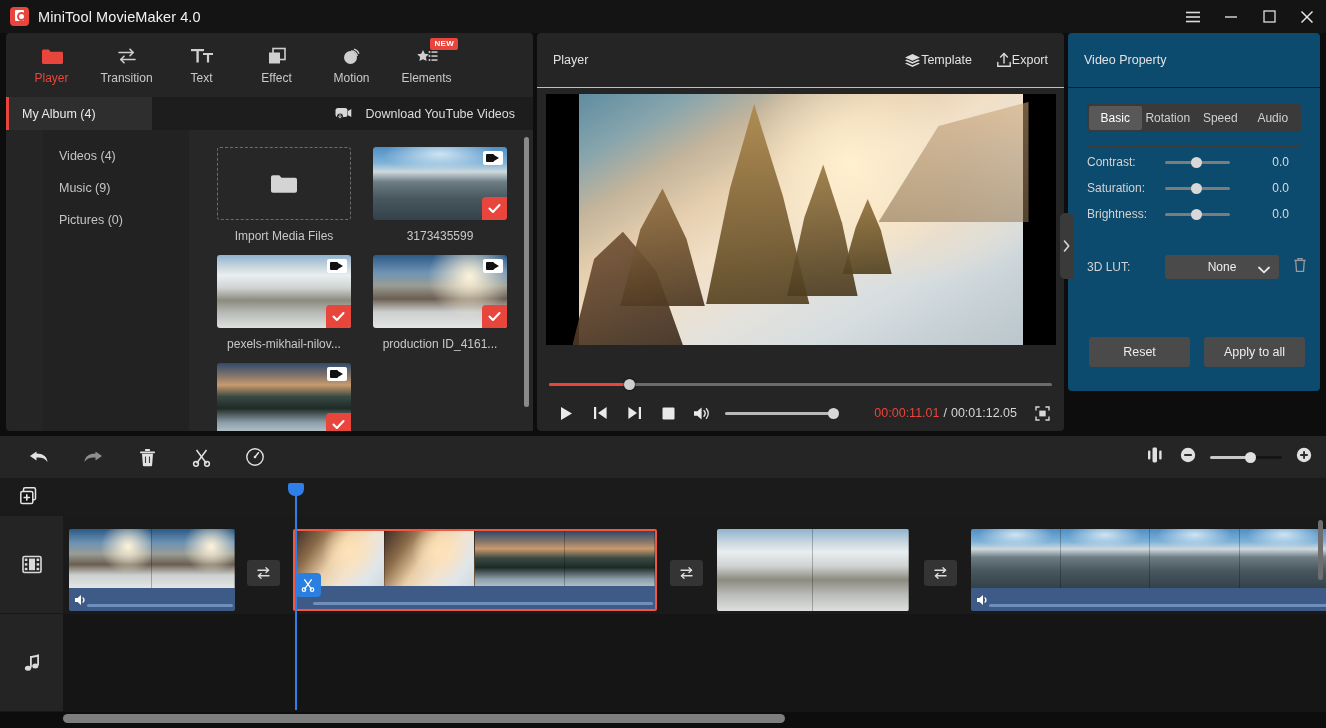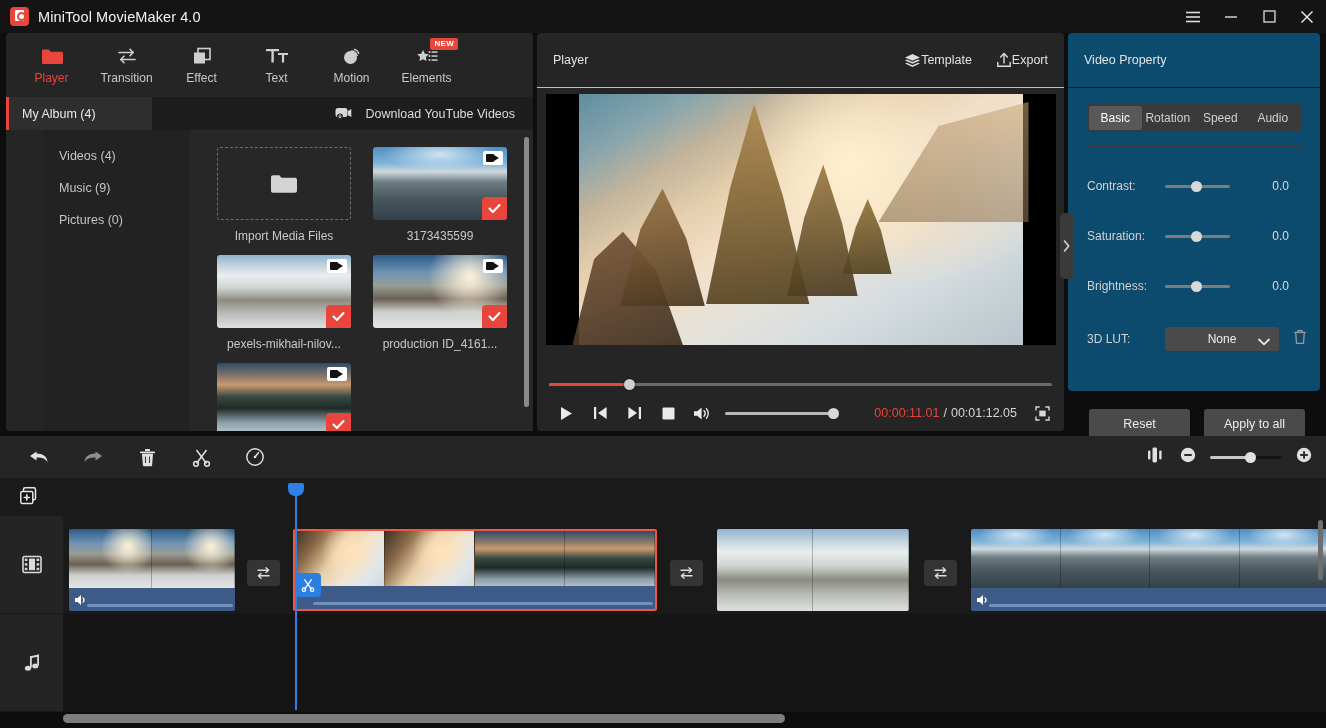--- a/index.html
+++ b/index.html
@@ -220,21 +220,21 @@
     margin: 16px auto 0; width: 214px; height: 28px; background: #3a3a3a;
     border-radius: 3px; display: flex; align-items: center; padding: 2px;
   }
   .ptab {
     flex: 1; height: 24px; display: flex; align-items: center; justify-content: center;
     font-size: 12px; color: #d0d0d0; cursor: pointer; border-radius: 2px;
   }
   .ptab.active { background: #585858; color: #fff; }
   .propdiv { width: 214px; height: 1px; background: #3c3c3c; margin: 14px auto 0; }
   .proprow {
-    display: flex; align-items: center; height: 22px; margin: 28px 0 0 19px; width: 222px;
+    display: flex; align-items: center; height: 22px; margin: 4px 0 0 19px; width: 222px;
   }
   .plabel { width: 78px; font-size: 12px; color: #d2d2d2; }
   .pslider { width: 65px; height: 3px; background: #7c7c7c; border-radius: 2px; position: relative; }
   .pknob {
     position: absolute; top: -4px; left: 26px; width: 11px; height: 11px;
     border-radius: 50%; background: #d8d8d8;
   }
   .pval { margin-left: auto; margin-right: 20px; font-size: 12px; color: #dcdcdc; }
   .lutrow { display: flex; align-items: center; margin: 30px 0 0 19px; }
   .lutsel {
@@ -392,39 +392,39 @@
                 <path d="M14 2.2l3.2 3.3-3.2 3.3"></path>
                 <path d="M19 12.5H5"></path>
                 <path d="M8 9.2l-3.2 3.3L8 15.8"></path>
               </g>
             </svg>
         </span>
         <span>Transition</span>
       </div>
       <div class="modeitem">
         <span class="mi-ico">
-          <svg width="20" height="19" viewBox="0 0 20 19">
-              <rect x="6" y="1.5" width="12" height="11" fill="none" stroke="#cfcfcf" stroke-width="1.6"></rect>
-              <rect x="2" y="5.5" width="11" height="11" fill="#cfcfcf"></rect>
-            </svg>
-        </span>
-        <span>Effect</span>
-      </div>
-      <div class="modeitem">
-        <span class="mi-ico">
           <svg width="24" height="18" viewBox="0 0 24 18">
               <g fill="#cfcfcf">
                 <rect x="1" y="2" width="13" height="2.2"></rect>
                 <rect x="6.4" y="2" width="2.4" height="13.5"></rect>
                 <rect x="13" y="6" width="10" height="2"></rect>
                 <rect x="16.9" y="6" width="2.2" height="9.5"></rect>
               </g>
             </svg>
         </span>
         <span>Text</span>
+      </div>
+      <div class="modeitem">
+        <span class="mi-ico">
+          <svg width="20" height="19" viewBox="0 0 20 19">
+              <rect x="6" y="1.5" width="12" height="11" fill="none" stroke="#cfcfcf" stroke-width="1.6"></rect>
+              <rect x="2" y="5.5" width="11" height="11" fill="#cfcfcf"></rect>
+            </svg>
+        </span>
+        <span>Effect</span>
       </div>
       <div class="modeitem">
         <span class="mi-ico">
           <svg width="22" height="19" viewBox="0 0 22 19">
               <circle cx="9.5" cy="10.5" r="6.5" fill="#cfcfcf"></circle>
               <path d="M10 4a6.5 6.5 0 0 1 6.3 5" fill="none" stroke="#cfcfcf" stroke-width="1.5"></path>
               <path d="M13 2.2a7.6 7.6 0 0 1 5 4.6" fill="none" stroke="#cfcfcf" stroke-width="1.3"></path>
             </svg>
         </span>
         <span>Motion</span>

